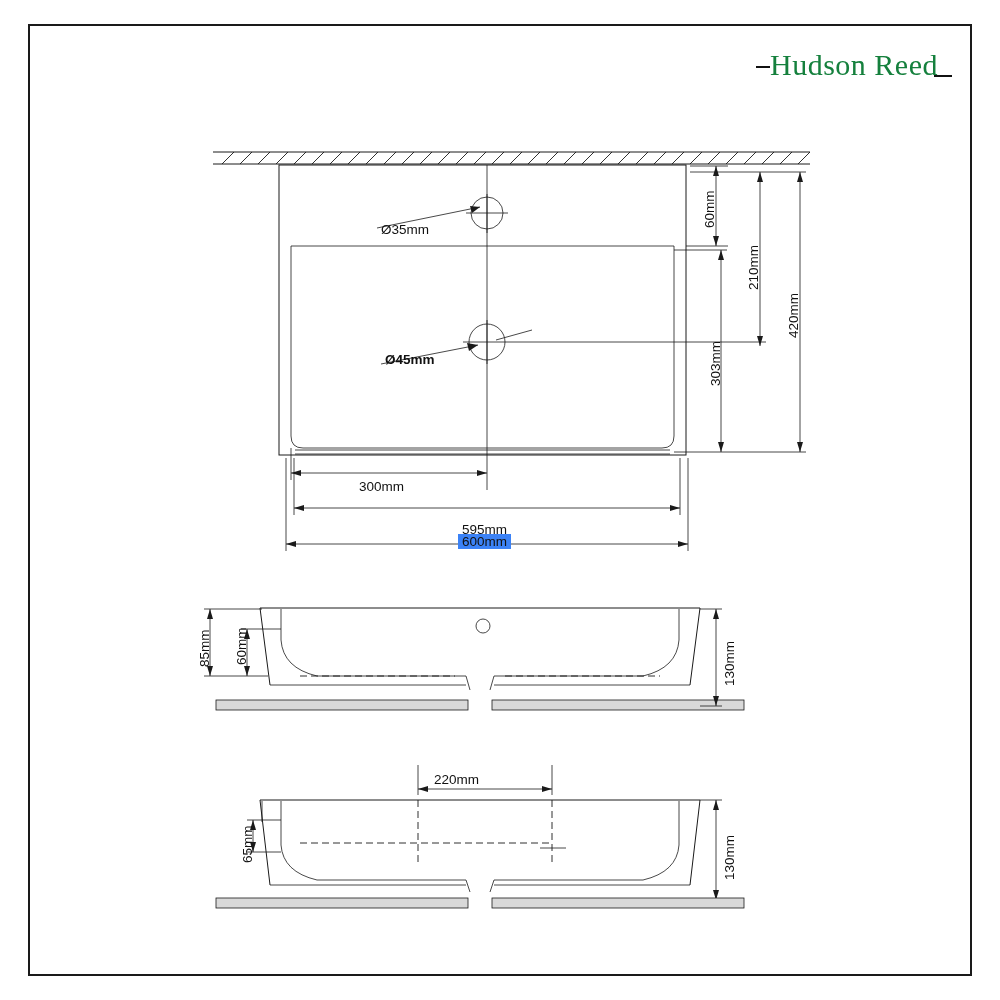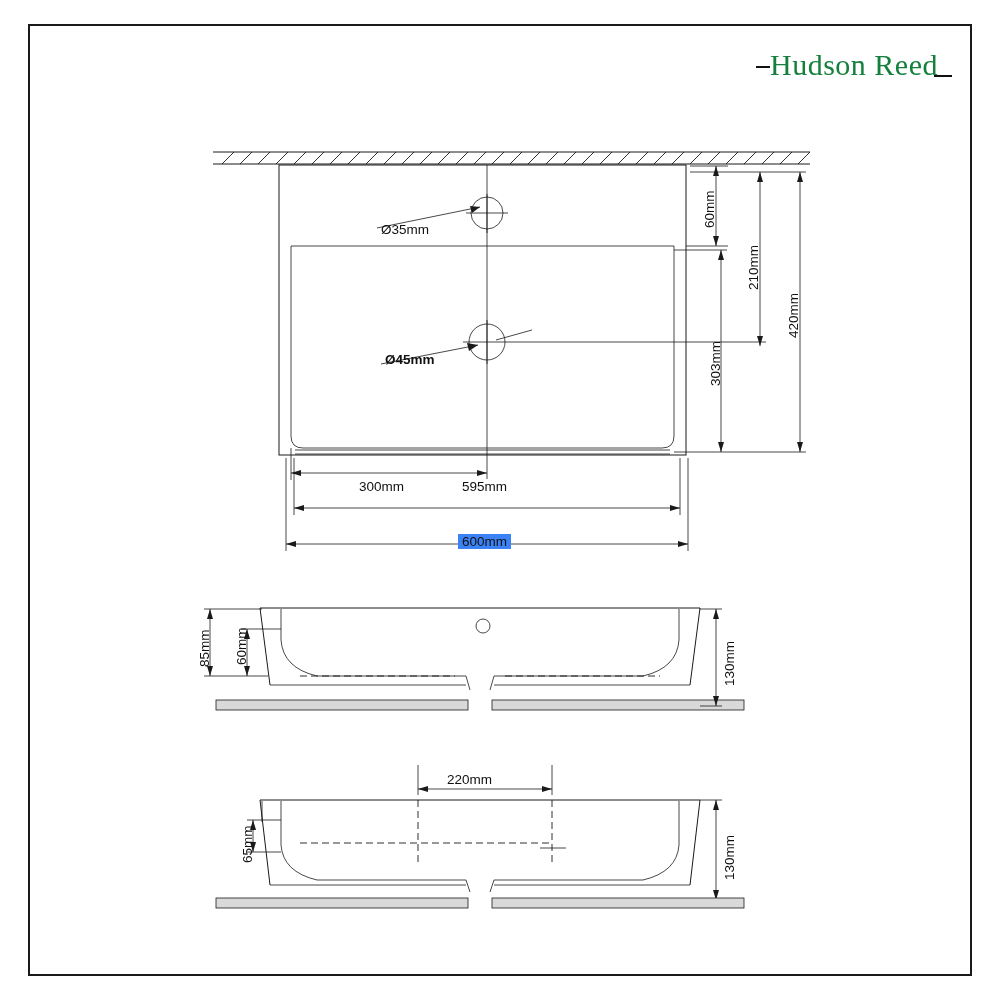--- a/index.html
+++ b/index.html
@@ -285,24 +285,24 @@
 
   <div class="lbl" style="left:381px; top:222px;">Ø35mm</div>
   <div class="lbl" style="left:385px; top:352px;font-weight:bold;">Ø45mm</div>
 
   <div class="lbl rot" style="left:702px; top:228px;">60mm</div>
   <div class="lbl rot" style="left:746px; top:290px;">210mm</div>
   <div class="lbl rot" style="left:708px; top:386px;">303mm</div>
   <div class="lbl rot" style="left:786px; top:338px;">420mm</div>
 
   <div class="lbl" style="left:355px; top:463px; background:#fff; padding:0 4px;margin-top:16px;">300mm</div>
-  <div class="lbl" style="left:458px; top:479px; background:#fff; padding:0 4px;">595mm</div>
+  <div class="lbl" style="left:458px; top:522px; background:#fff; padding:0 4px;">595mm</div>
   <div class="lbl" style="left:458px; top:534px; background:#3b82f6; padding:0 4px;">600mm</div>
 
   <div class="lbl rot" style="left:197px; top:667px;">85mm</div>
   <div class="lbl rot" style="left:234px; top:665px;">60mm</div>
   <div class="lbl rot" style="left:722px; top:686px;">130mm</div>
 
   <div class="lbl rot" style="left:240px; top:863px;">65mm</div>
-  <div class="lbl" style="left:443px; top:772px; background:#fff; padding:0 4px;">220mm</div>
+  <div class="lbl" style="left:430px; top:772px; background:#fff; padding:0 4px;">220mm</div>
   <div class="lbl rot" style="left:722px; top:880px;">130mm</div>
 
 </div>
 
 </body></html>

